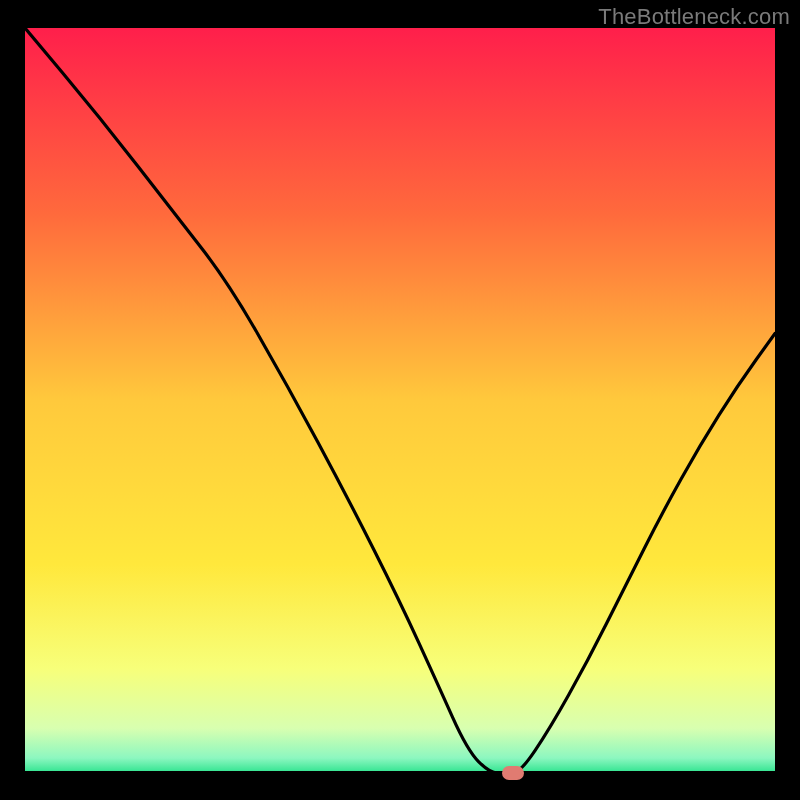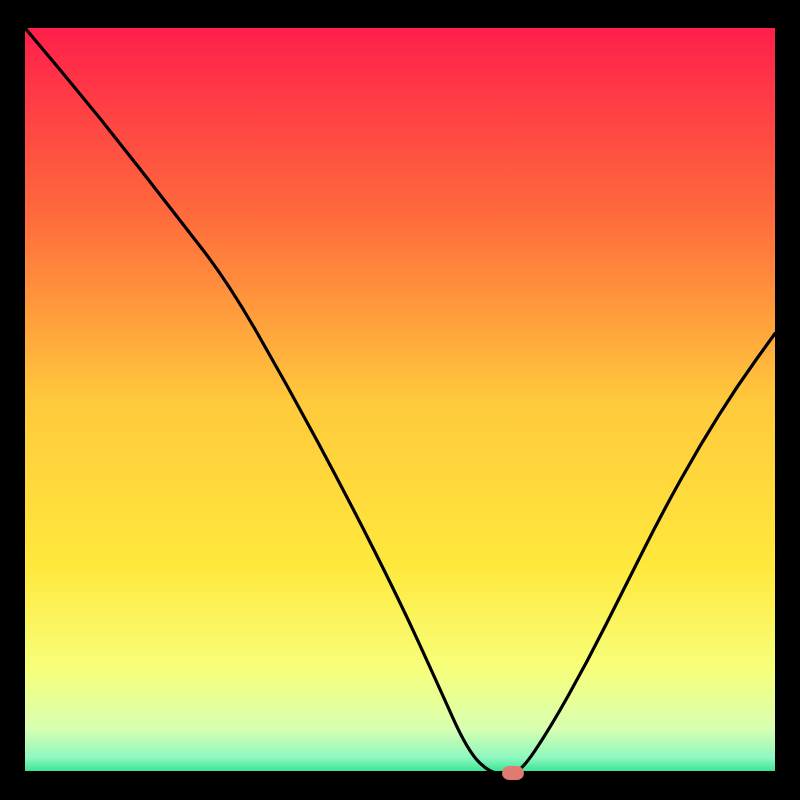--- a/index.html
+++ b/index.html
@@ -48,20 +48,21 @@
     height: 14px;
     border-radius: 7px;
     background: #e07b71;
     transform: translate(-50%, -50%);
   }
 </style>
 </head>
 <body>
 
 <div class="frame">
+  <div class="watermark">TheBottleneck.com</div>
 
   <div class="plot">
 
     <svg class="gradient-bg" viewBox="0 0 750 745" preserveAspectRatio="none">
       <defs>
         <linearGradient id="bg-grad" x1="0" y1="0" x2="0" y2="1">
             <stop offset="0%" stop-color="#ff1f4b"></stop>
             <stop offset="25%" stop-color="#ff6a3c"></stop>
             <stop offset="50%" stop-color="#ffc93c"></stop>
             <stop offset="72%" stop-color="#ffe83c"></stop>

